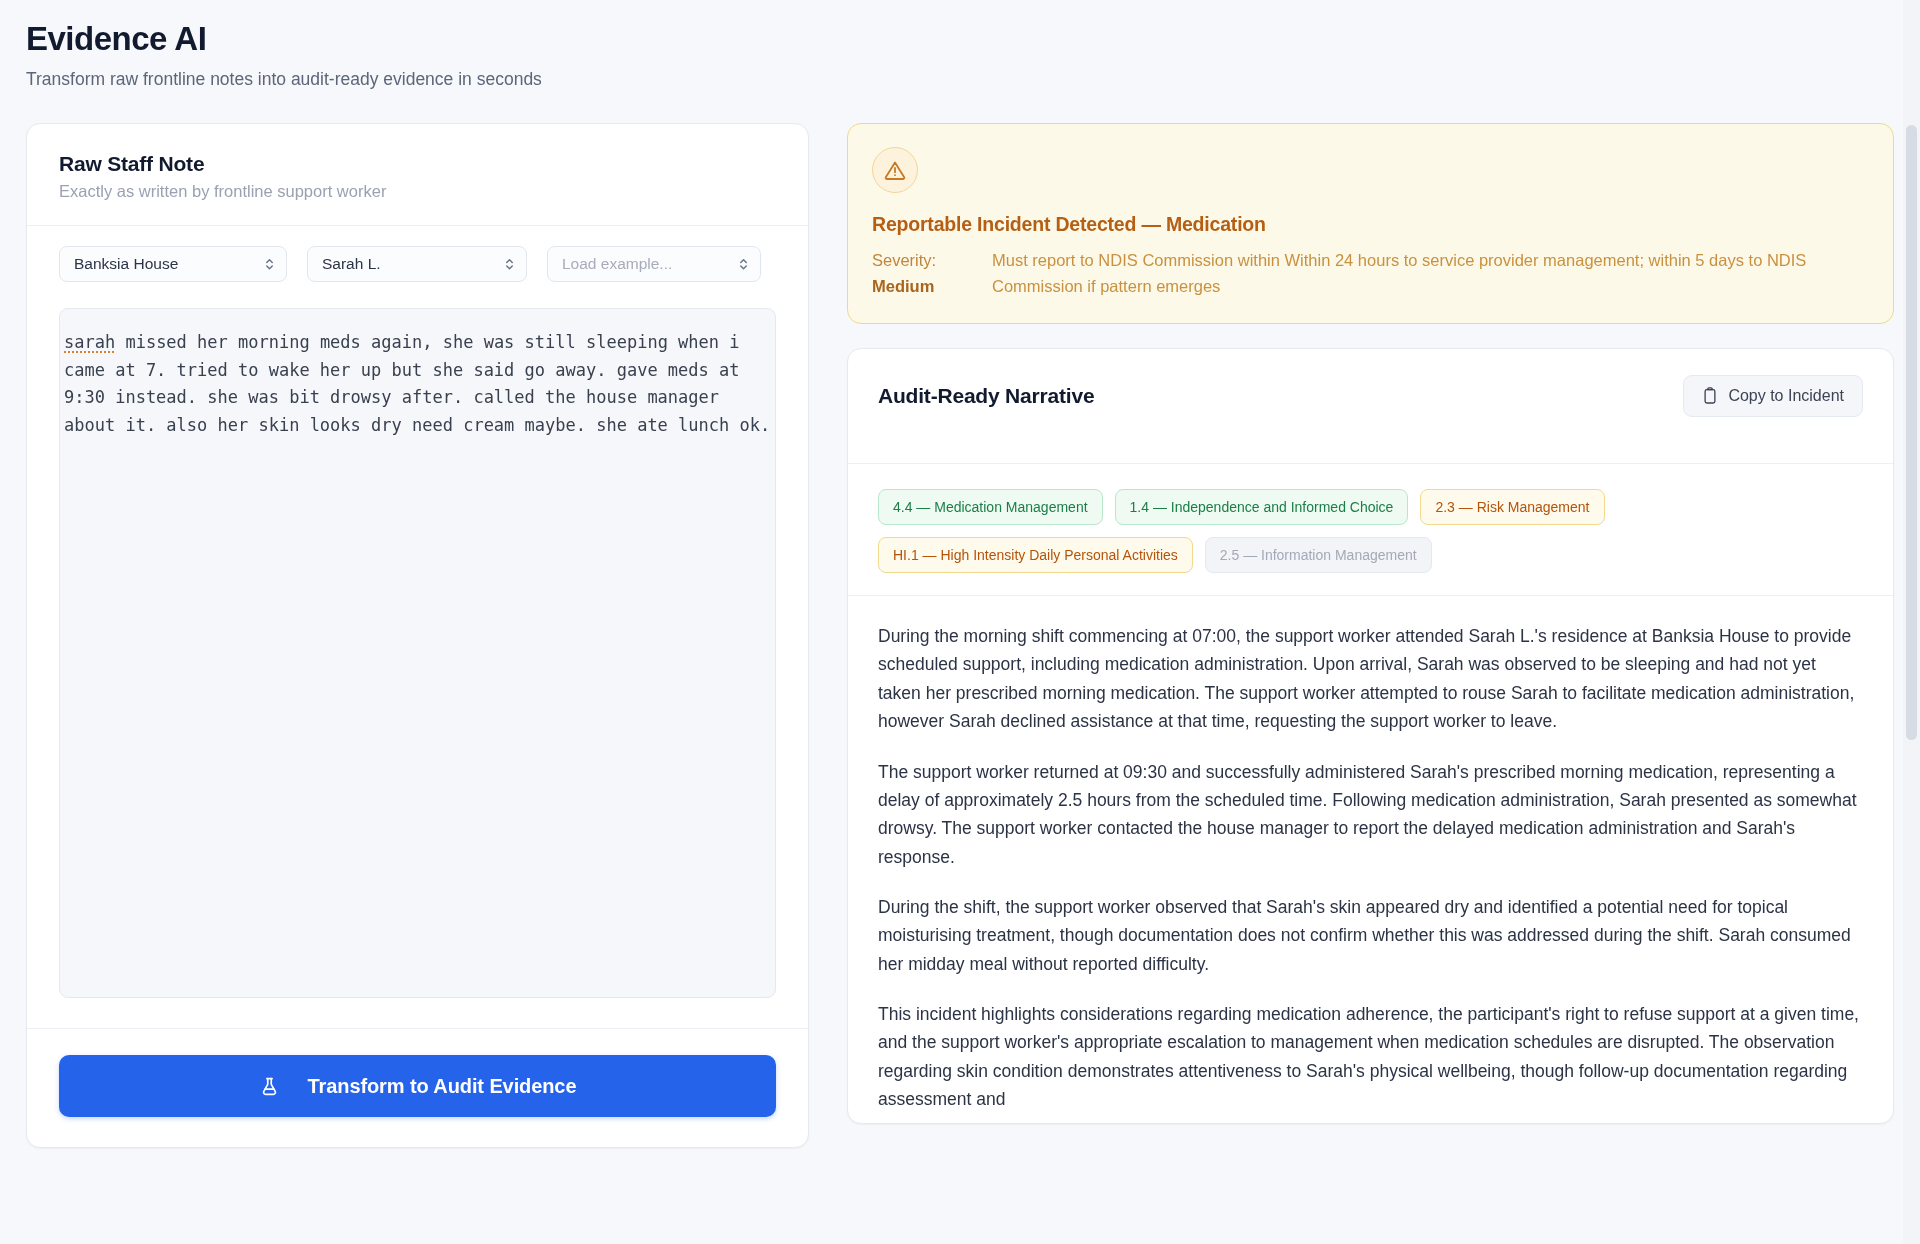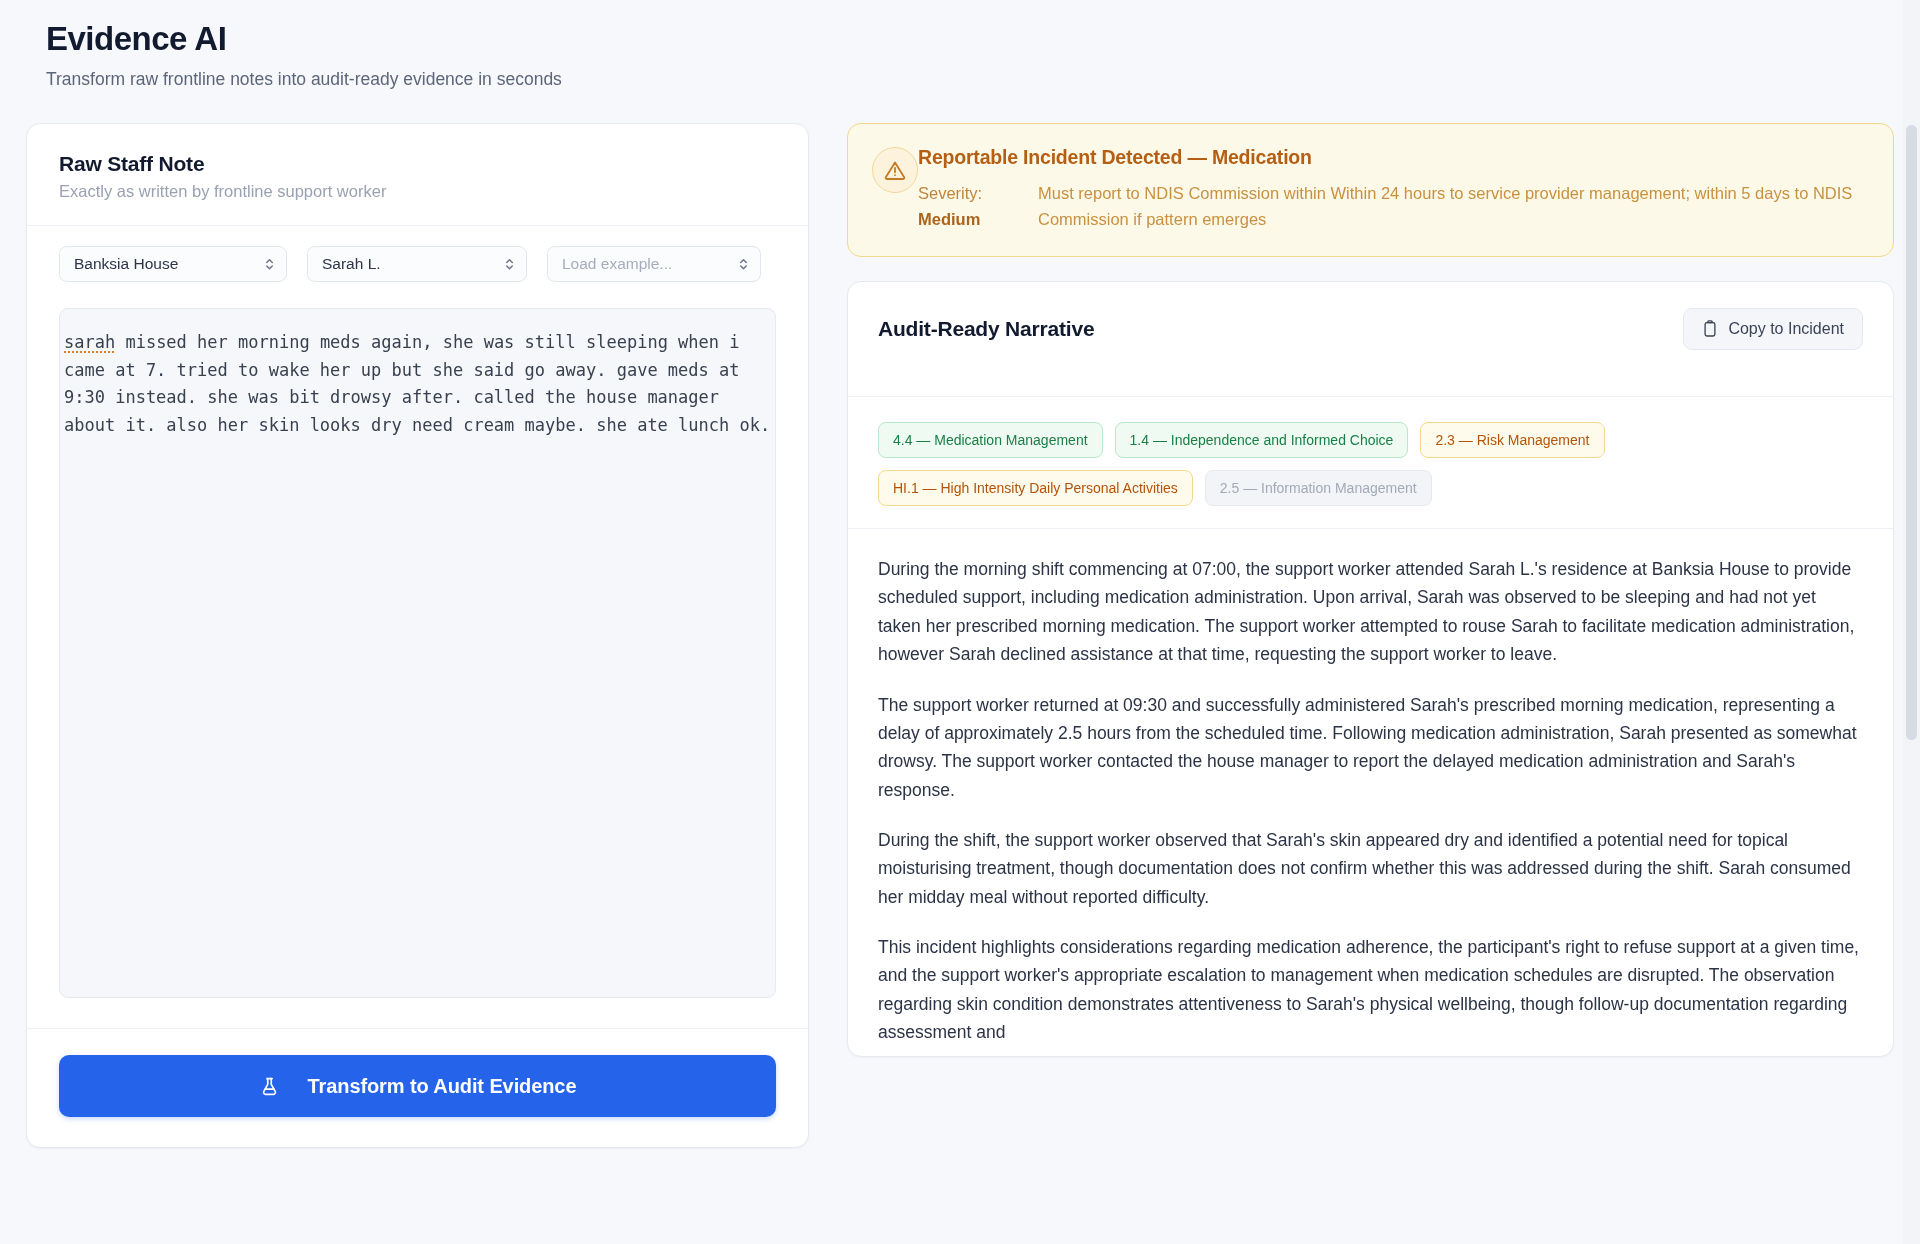--- a/index.html
+++ b/index.html
@@ -5,21 +5,21 @@
   * { box-sizing: border-box; margin: 0; padding: 0; }
   html, body {
     width: 1920px; height: 1244px;
     background: #f7f8fb;
     font-family: "Liberation Sans", sans-serif;
     overflow: hidden;
   }
   .page { width: 1920px; height: 1244px; position: relative; padding: 0 26px; }
 
   
-  .app-header { padding: 18px 0 0 0; margin-left: 20px; }
+  .app-header { padding: 18px 0 0 0; }
   .app-title {
     font-size: 33px; font-weight: bold; color: #111a2e;
     letter-spacing: -0.5px; line-height: 1.25;
   }
   .app-subtitle {
     font-size: 17.5px; color: #5c6579; margin-top: 9px; line-height: 1.3;
   }
 
   
   .columns {
@@ -99,21 +99,21 @@
     font-family: "Liberation Sans", sans-serif;
   }
   .primary-btn .flask { width: 21px; height: 21px; }
 
   
   .alert {
     background: #fdf9e9;
     border: 1px solid #f2d88a;
     border-radius: 14px;
     padding: 22px 26px 24px 24px;
-    display: flex; align-items: flex-start;
+    display: flex; gap: 20px; align-items: flex-start; flex-direction: column;
   }
   .alert-icon {
     flex: 0 0 46px; width: 46px; height: 46px; border-radius: 50%;
     background: #fdf3dd; border: 1px solid #f0d79a;
     display: flex; align-items: center; justify-content: center;
     margin-top: 1px;
   }
   .alert-body { flex: 1; min-width: 0; }
   .alert-title {
     font-size: 19.5px; font-weight: bold; color: #b45f14; letter-spacing: -0.2px;

